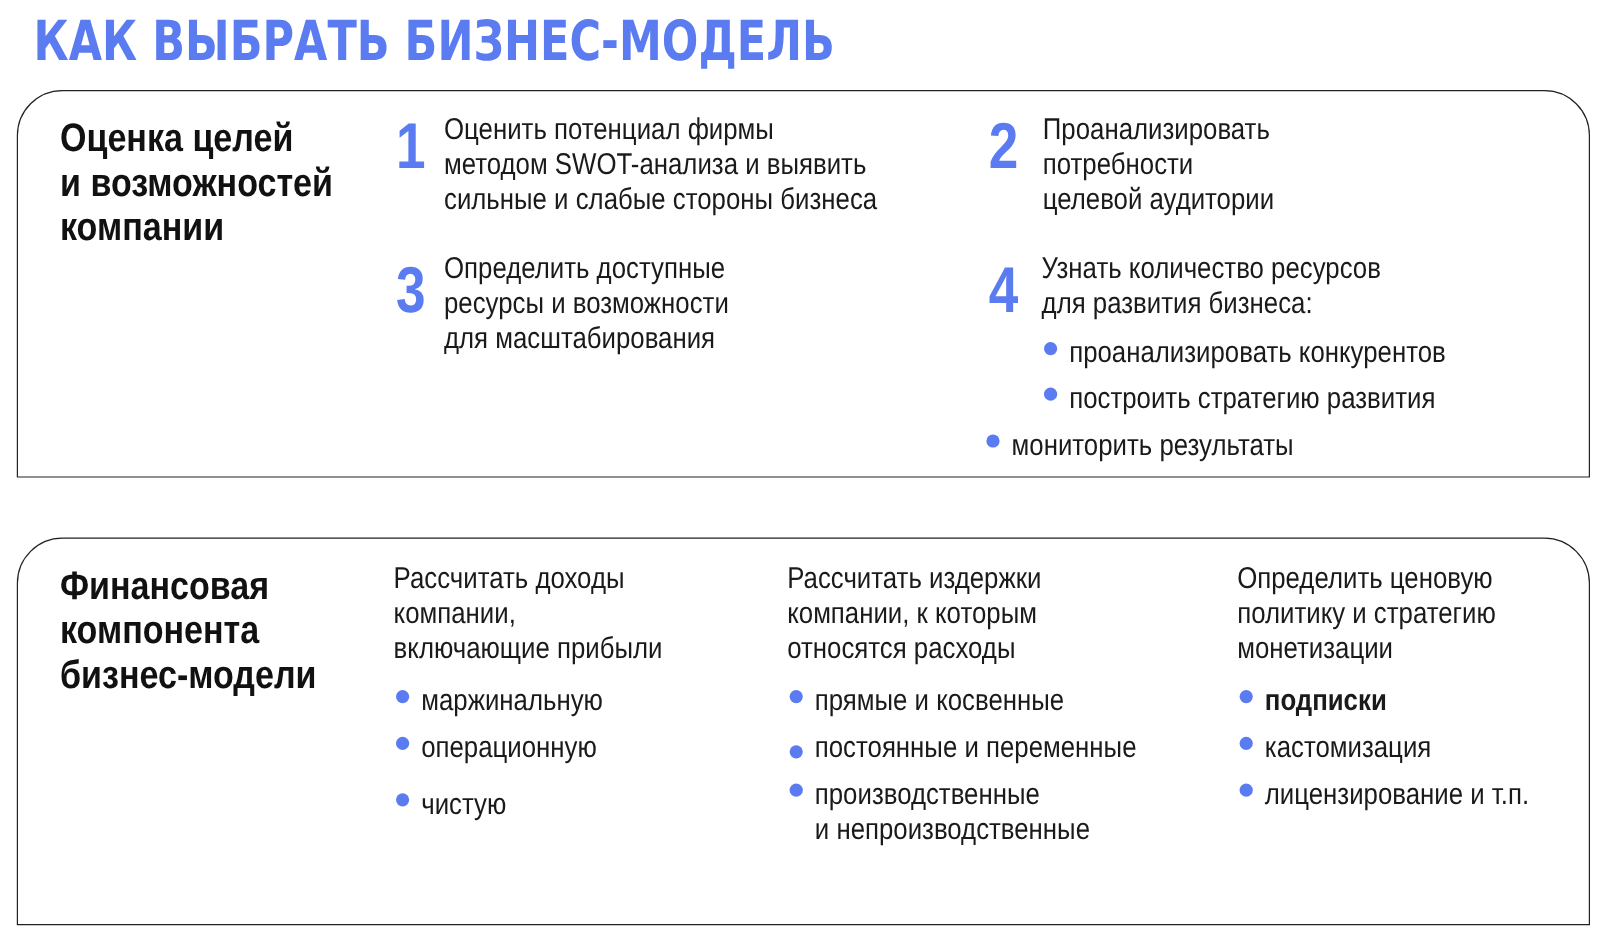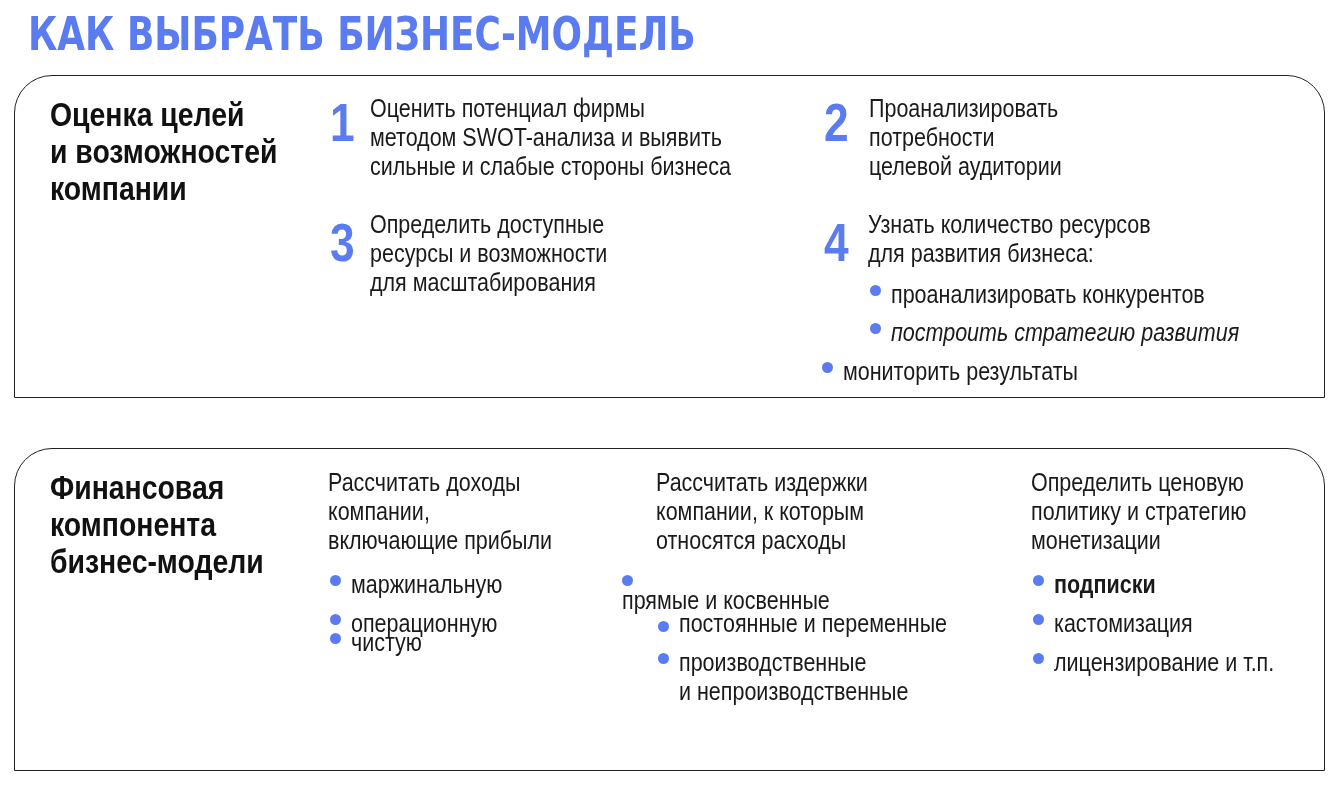--- a/index.html
+++ b/index.html
@@ -72,21 +72,21 @@
 для масштабирования</div>
 
 <div class="num" style="left:824px; top:215px;">4</div>
 <div class="txt ml" style="left:868px; top:210px;">Узнать количество ресурсов
 для развития бизнеса:</div>
 
 <div class="bullet-row" style="left:870px; top:280px;">
   <span class="dot"></span>
   <span class="btxt">проанализировать конкурентов</span>
 </div>
-<div class="bullet-row" style="left:870px; top:318px;font-style:italic;">
+<div class="bullet-row" style="left:870px; top:318px;">
   <span class="dot"></span>
   <span class="btxt">построить стратегию развития</span>
 </div>
 <div class="bullet-row" style="left:822px; top:357px;">
   <span class="dot"></span>
   <span class="btxt">мониторить результаты</span>
 </div>
 
 <div class="box box2"></div>
 
@@ -98,29 +98,29 @@
 компании,
 включающие прибыли</div>
 <div class="bullet-row" style="left:330px; top:570px;">
   <span class="dot"></span>
   <span class="btxt">маржинальную</span>
 </div>
 <div class="bullet-row" style="left:330px; top:609px;">
   <span class="dot"></span>
   <span class="btxt">операционную</span>
 </div>
-<div class="bullet-row" style="left:330px; top:628px;justify-content:center;">
+<div class="bullet-row" style="left:330px; top:656px;justify-content:center;">
   <span class="dot"></span>
   <span class="btxt">чистую</span>
 </div>
 
 <div class="txt ml" style="left:656px; top:468px;">Рассчитать издержки
 компании, к которым
 относятся расходы</div>
-<div class="bullet-row" style="left:622px; top:570px;flex-direction:column;">
+<div class="bullet-row" style="left:658px; top:570px;">
   <span class="dot"></span>
   <span class="btxt">прямые и косвенные</span>
 </div>
 <div class="bullet-row" style="left:658px; top:609px;align-items:center;">
   <span class="dot"></span>
   <span class="btxt">постоянные и переменные</span>
 </div>
 <div class="bullet-row" style="left:658px; top:648px;">
   <span class="dot"></span>
   <span class="btxt ml">производственные

